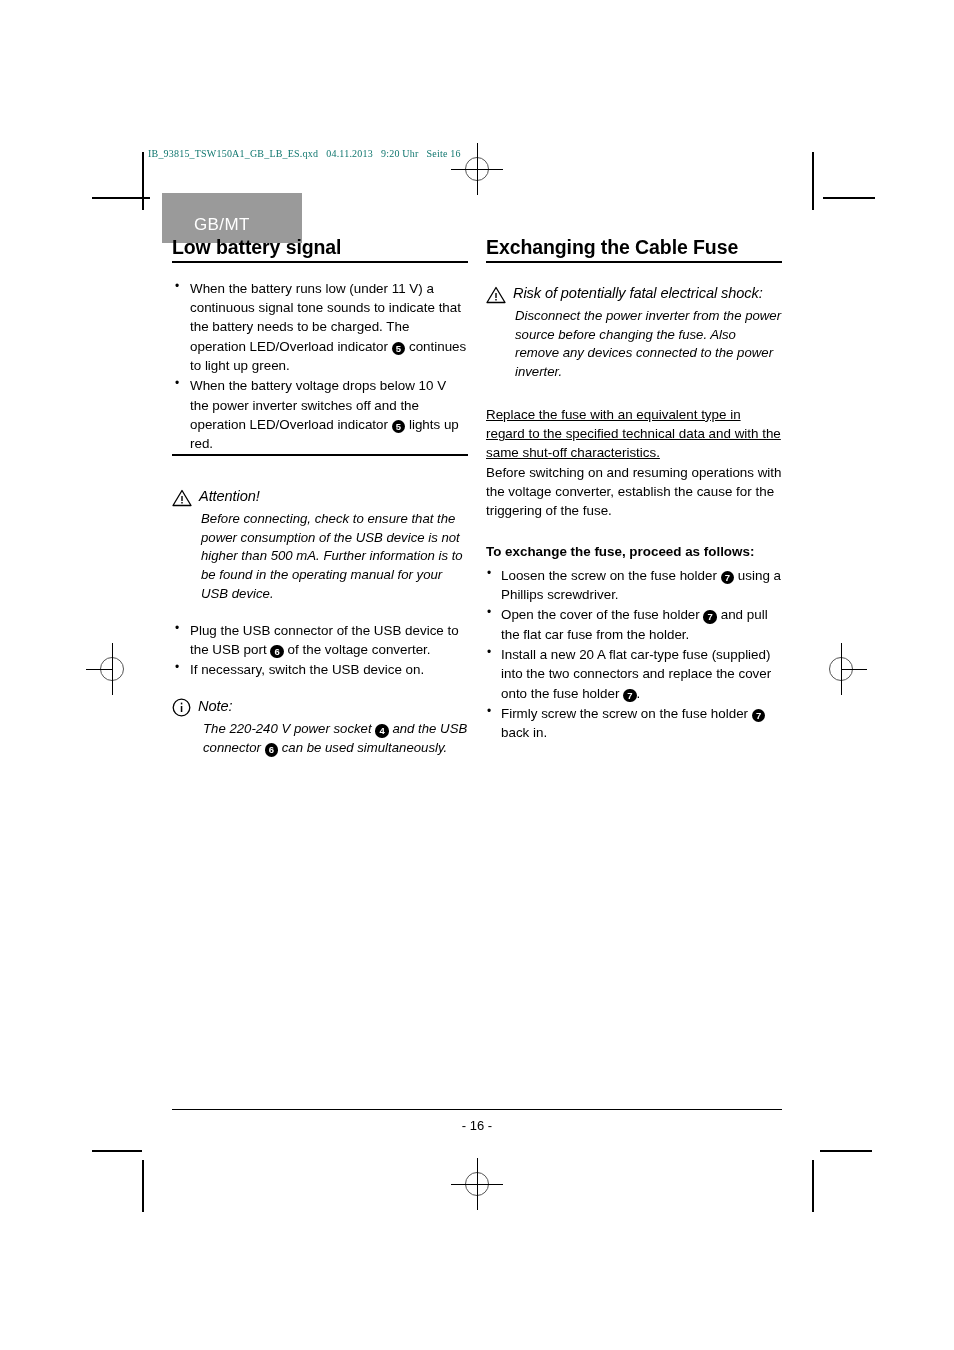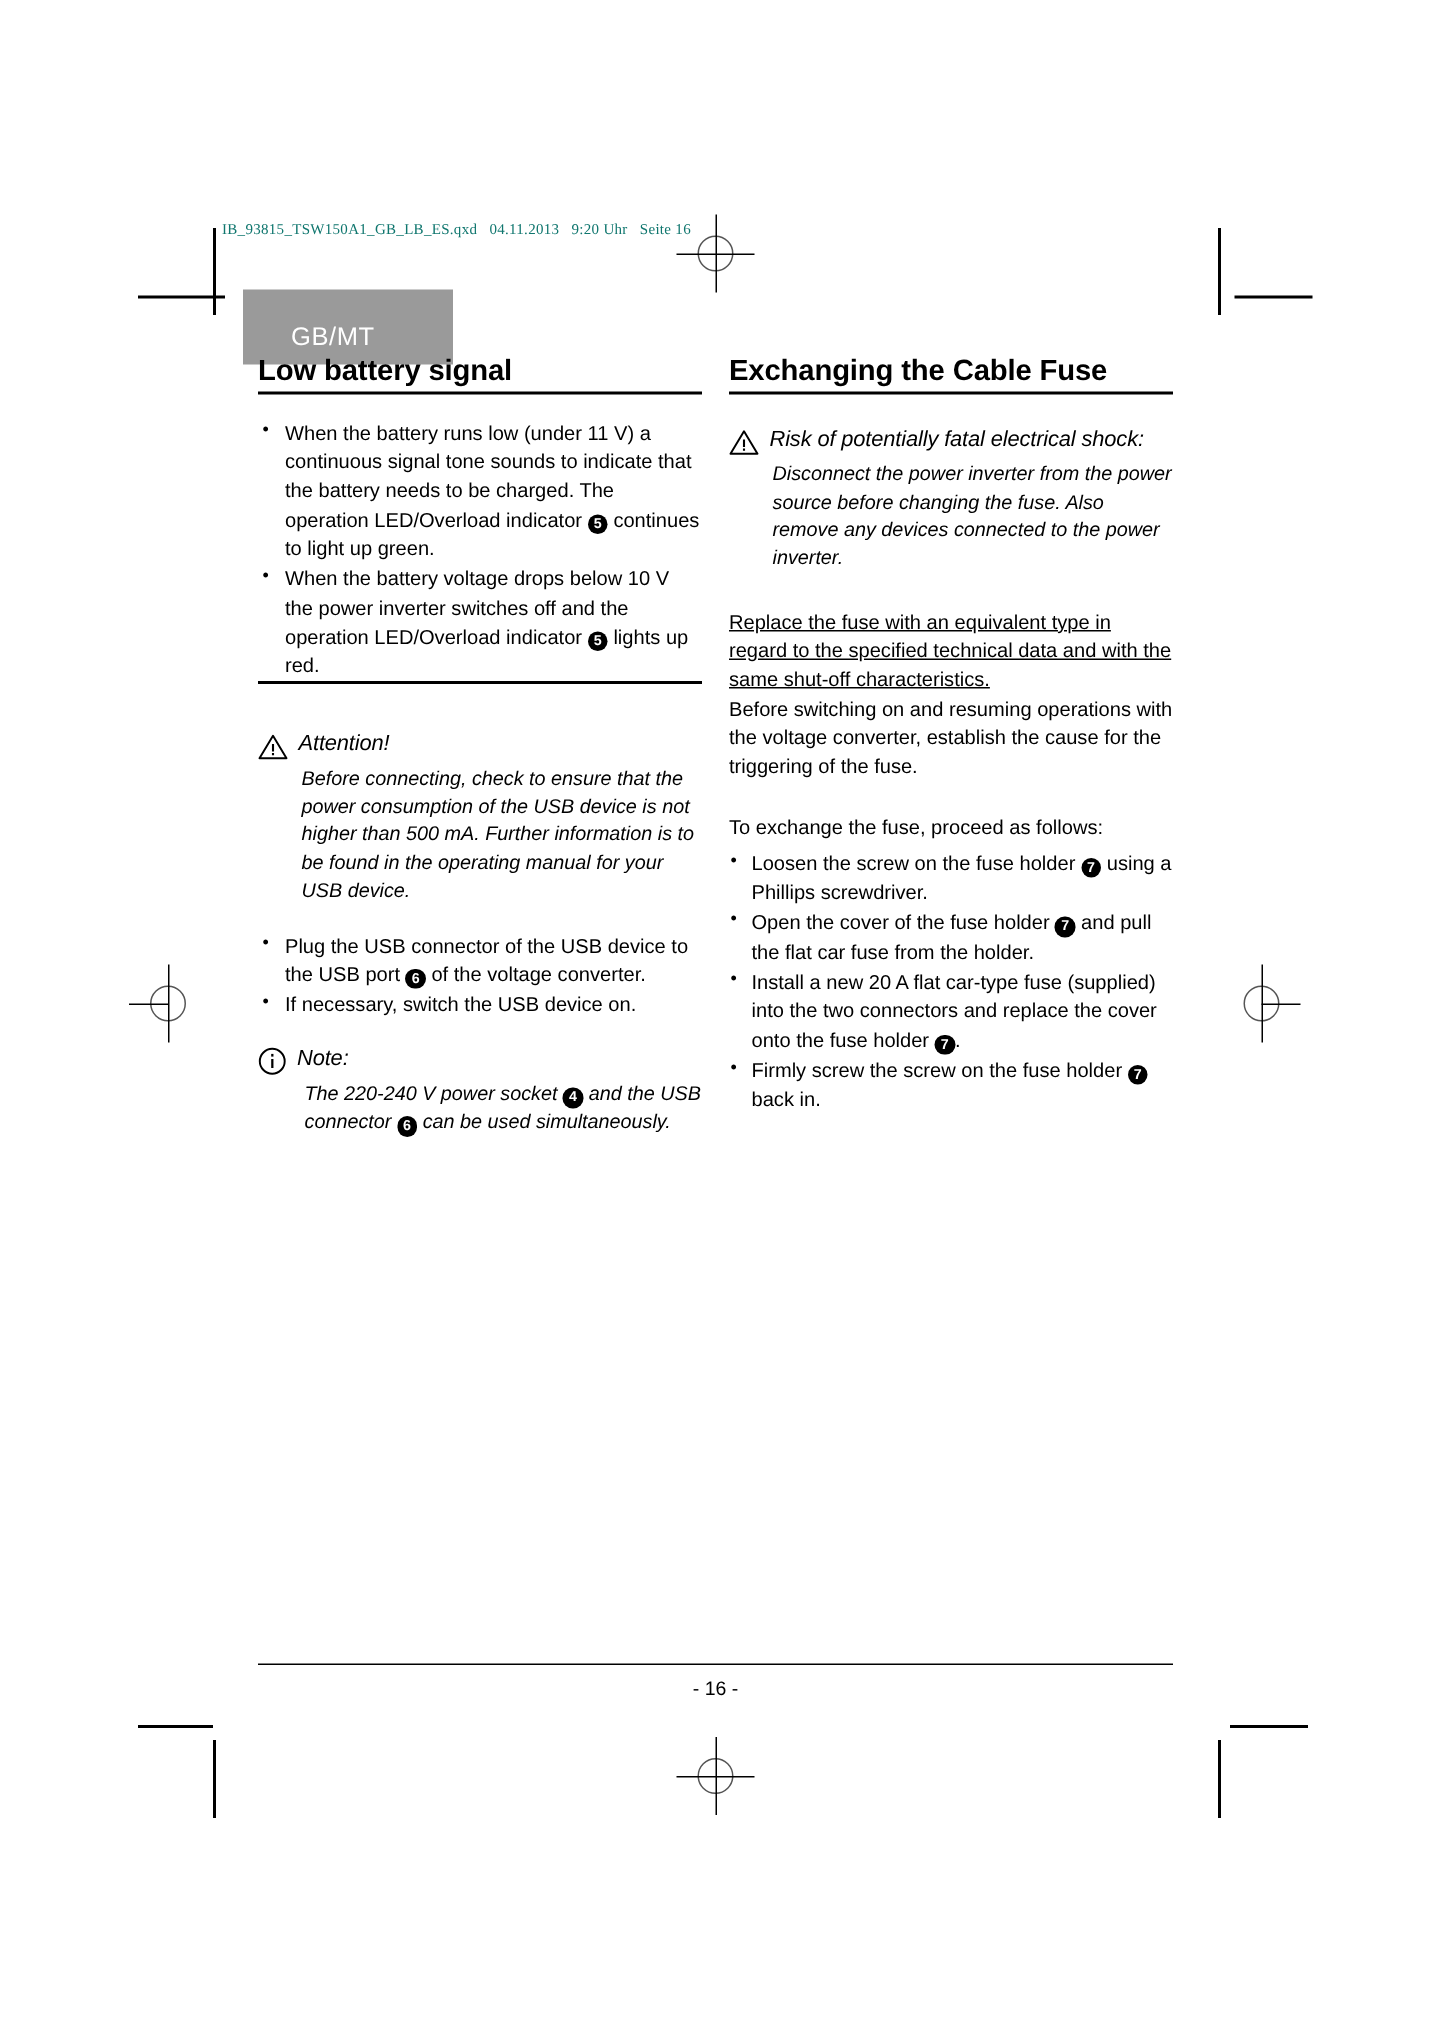--- a/index.html
+++ b/index.html
@@ -69,21 +69,21 @@
     letter-spacing: -0.1px;
     line-height: 1.15;
   }
   .rule { height: 1.4px; background: #000; width: 100%; margin-bottom: 16px; }
 
   p.body, li.body {
     font-size: 13.4px;
     line-height: 1.44;
     margin: 0;
   }
-  p.gap { margin-top: 13px; }
+  p.gap { margin-top: 13px; font-weight: bold; }
 
   ul.bullets { list-style: none; margin: 0; padding: 0; }
   ul.bullets li {
     position: relative;
     padding-left: 18px;
     font-size: 13.4px;
     line-height: 1.44;
     margin-bottom: 1px;
   }
   ul.bullets li::before {

